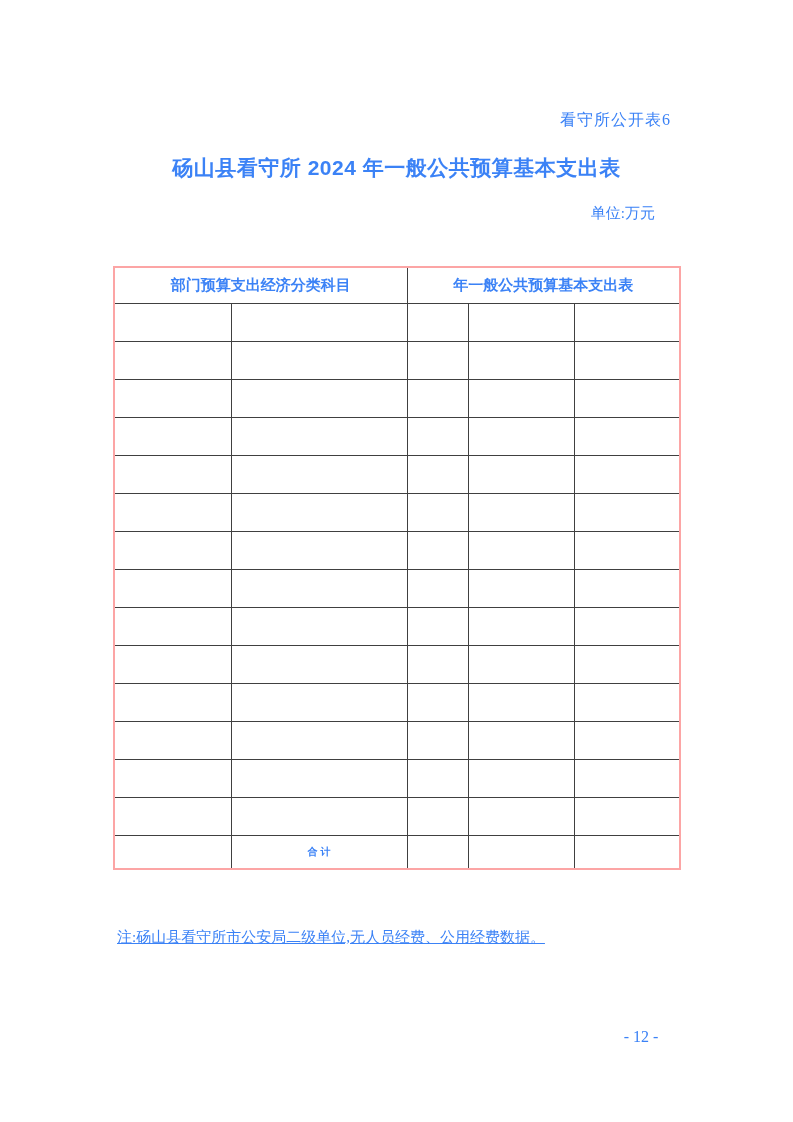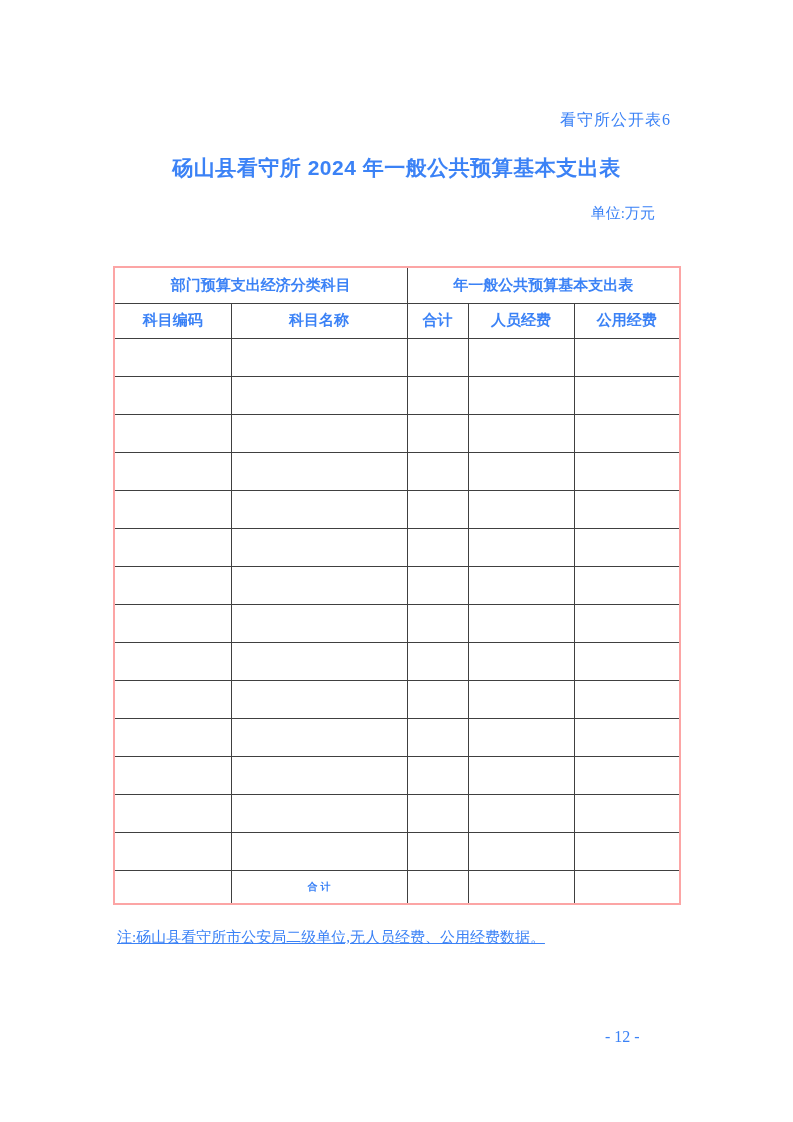--- a/index.html
+++ b/index.html
@@ -77,20 +77,21 @@
     top: 928px;
     font-size: 15px;
     font-family: "Liberation Serif", serif;
     text-decoration: underline;
   }
   .page-number {
     position: absolute;
     left: 605px;
     top: 1028px;
     width: 72px;
+    text-align: center;
     font-size: 16px;
     font-family: "Liberation Serif", serif;
   }
 </style>
 </head>
 <body>
 
 <div class="page">
 
   <div class="doc-label">看守所公开表6</div>
@@ -105,27 +106,20 @@
       <col style="width:176px">
       <col style="width:61px">
       <col style="width:106px">
       <col style="width:106px">
     </colgroup>
     <thead>
       <tr class="group-row">
         <th colspan="2">部门预算支出经济分类科目</th>
         <th colspan="3">年一般公共预算基本支出表</th>
       </tr>
-      <tr class="col-row">
-        <th>科目编码</th>
-        <th>科目名称</th>
-        <th>合计</th>
-        <th>人员经费</th>
-        <th>公用经费</th>
-      </tr>
     </thead>
     <tbody id="table-body">
         <tr class="data-row">
           <td></td>
           <td></td>
           <td></td>
           <td></td>
           <td></td>
         </tr>
         <tr class="data-row">

